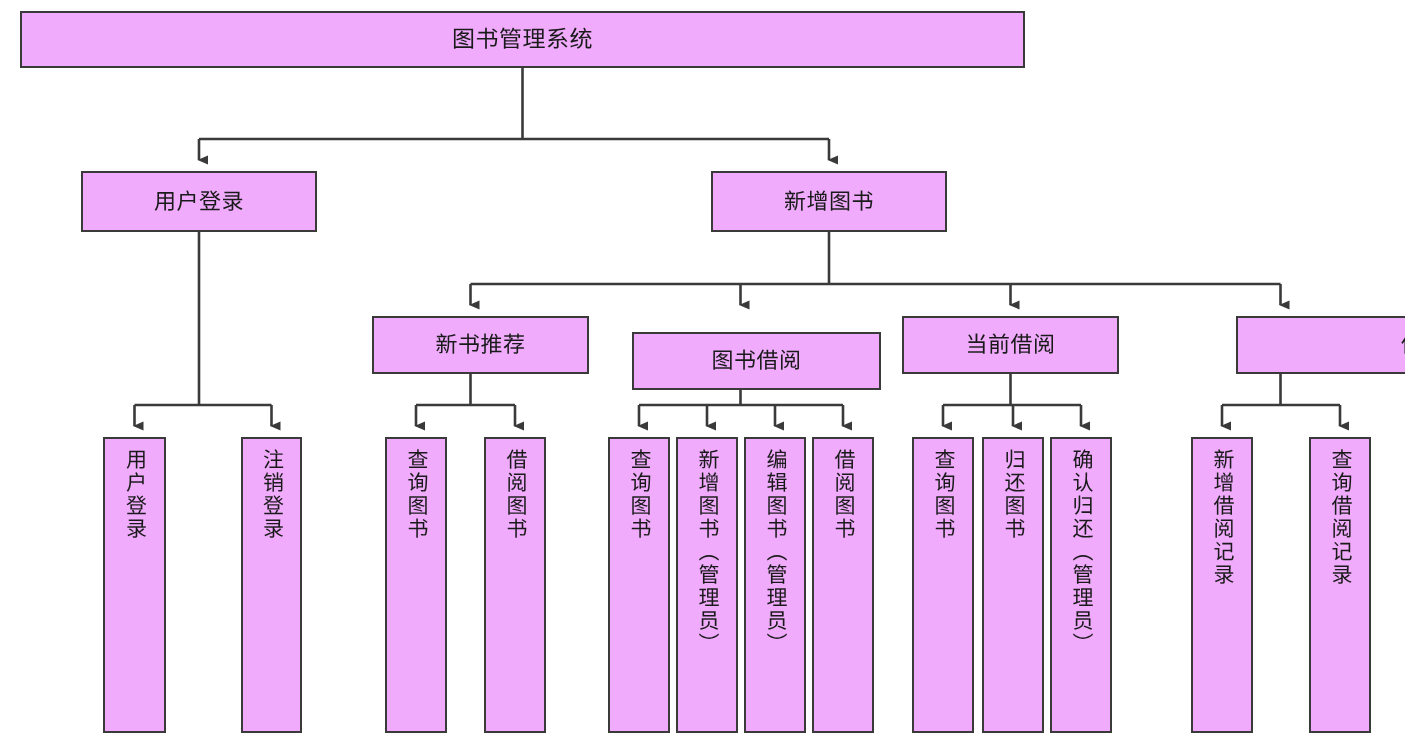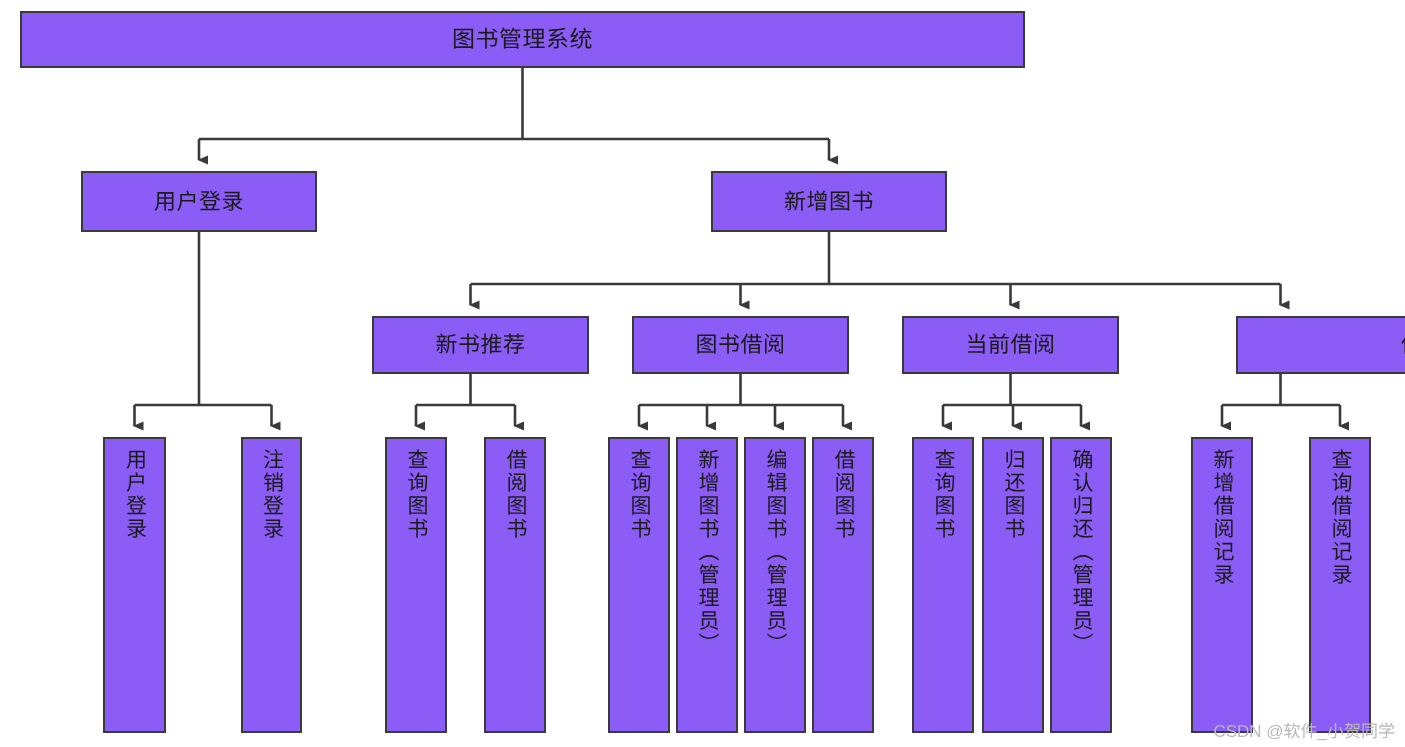--- a/index.html
+++ b/index.html
@@ -22,21 +22,21 @@
     position: absolute;
     left: 0;
     top: 0;
     width: 1405px;
     height: 747px;
     pointer-events: none;
   }
   .node {
     position: absolute;
     box-sizing: border-box;
-    background: #8b5cf6;
+    background: #f0abfc;
     border: 2px solid #3a3a3a;
     display: flex;
     align-items: center;
     justify-content: center;
     z-index: 2;
   }
   .node .label {
     color: #1a1a1a;
     line-height: 1.18;
     text-align: center;
@@ -129,21 +129,21 @@
       </div>
       <div class="node h" style="left: 81px; top: 171px; width: 236px; height: 61px;">
         <span class="label">用户登录</span>
       </div>
       <div class="node h" style="left: 711px; top: 171px; width: 236px; height: 61px;">
         <span class="label">新增图书</span>
       </div>
       <div class="node h" style="left: 372px; top: 316px; width: 217px; height: 58px;">
         <span class="label">新书推荐</span>
       </div>
-      <div class="node h" style="left: 632px; top: 316px; width: 217px; height: 58px;">
+      <div class="node h" style="left: 632px; top: 332px; width: 249px; height: 58px;">
         <span class="label">图书借阅</span>
       </div>
       <div class="node h" style="left: 902px; top: 316px; width: 217px; height: 58px;">
         <span class="label">当前借阅</span>
       </div>
       <div class="node h" style="left: 1236px; top: 316px; width: 257px; height: 58px; justify-content: flex-end;">
         <span class="label">借阅记录</span>
       </div>
       <div class="node v" style="left: 103px; top: 437px; width: 63px; height: 296px;">
         <span class="label">用户登录</span>
@@ -179,14 +179,13 @@
         <span class="label">确认归还（管理员）</span>
       </div>
       <div class="node v" style="left: 1191px; top: 437px; width: 62px; height: 296px;">
         <span class="label">新增借阅记录</span>
       </div>
       <div class="node v" style="left: 1309px; top: 437px; width: 62px; height: 296px;">
         <span class="label">查询借阅记录</span>
       </div>
     </div>
 
-  <div id="watermark">CSDN @软件_小贺同学</div>
 </div>
 
 </body></html>

